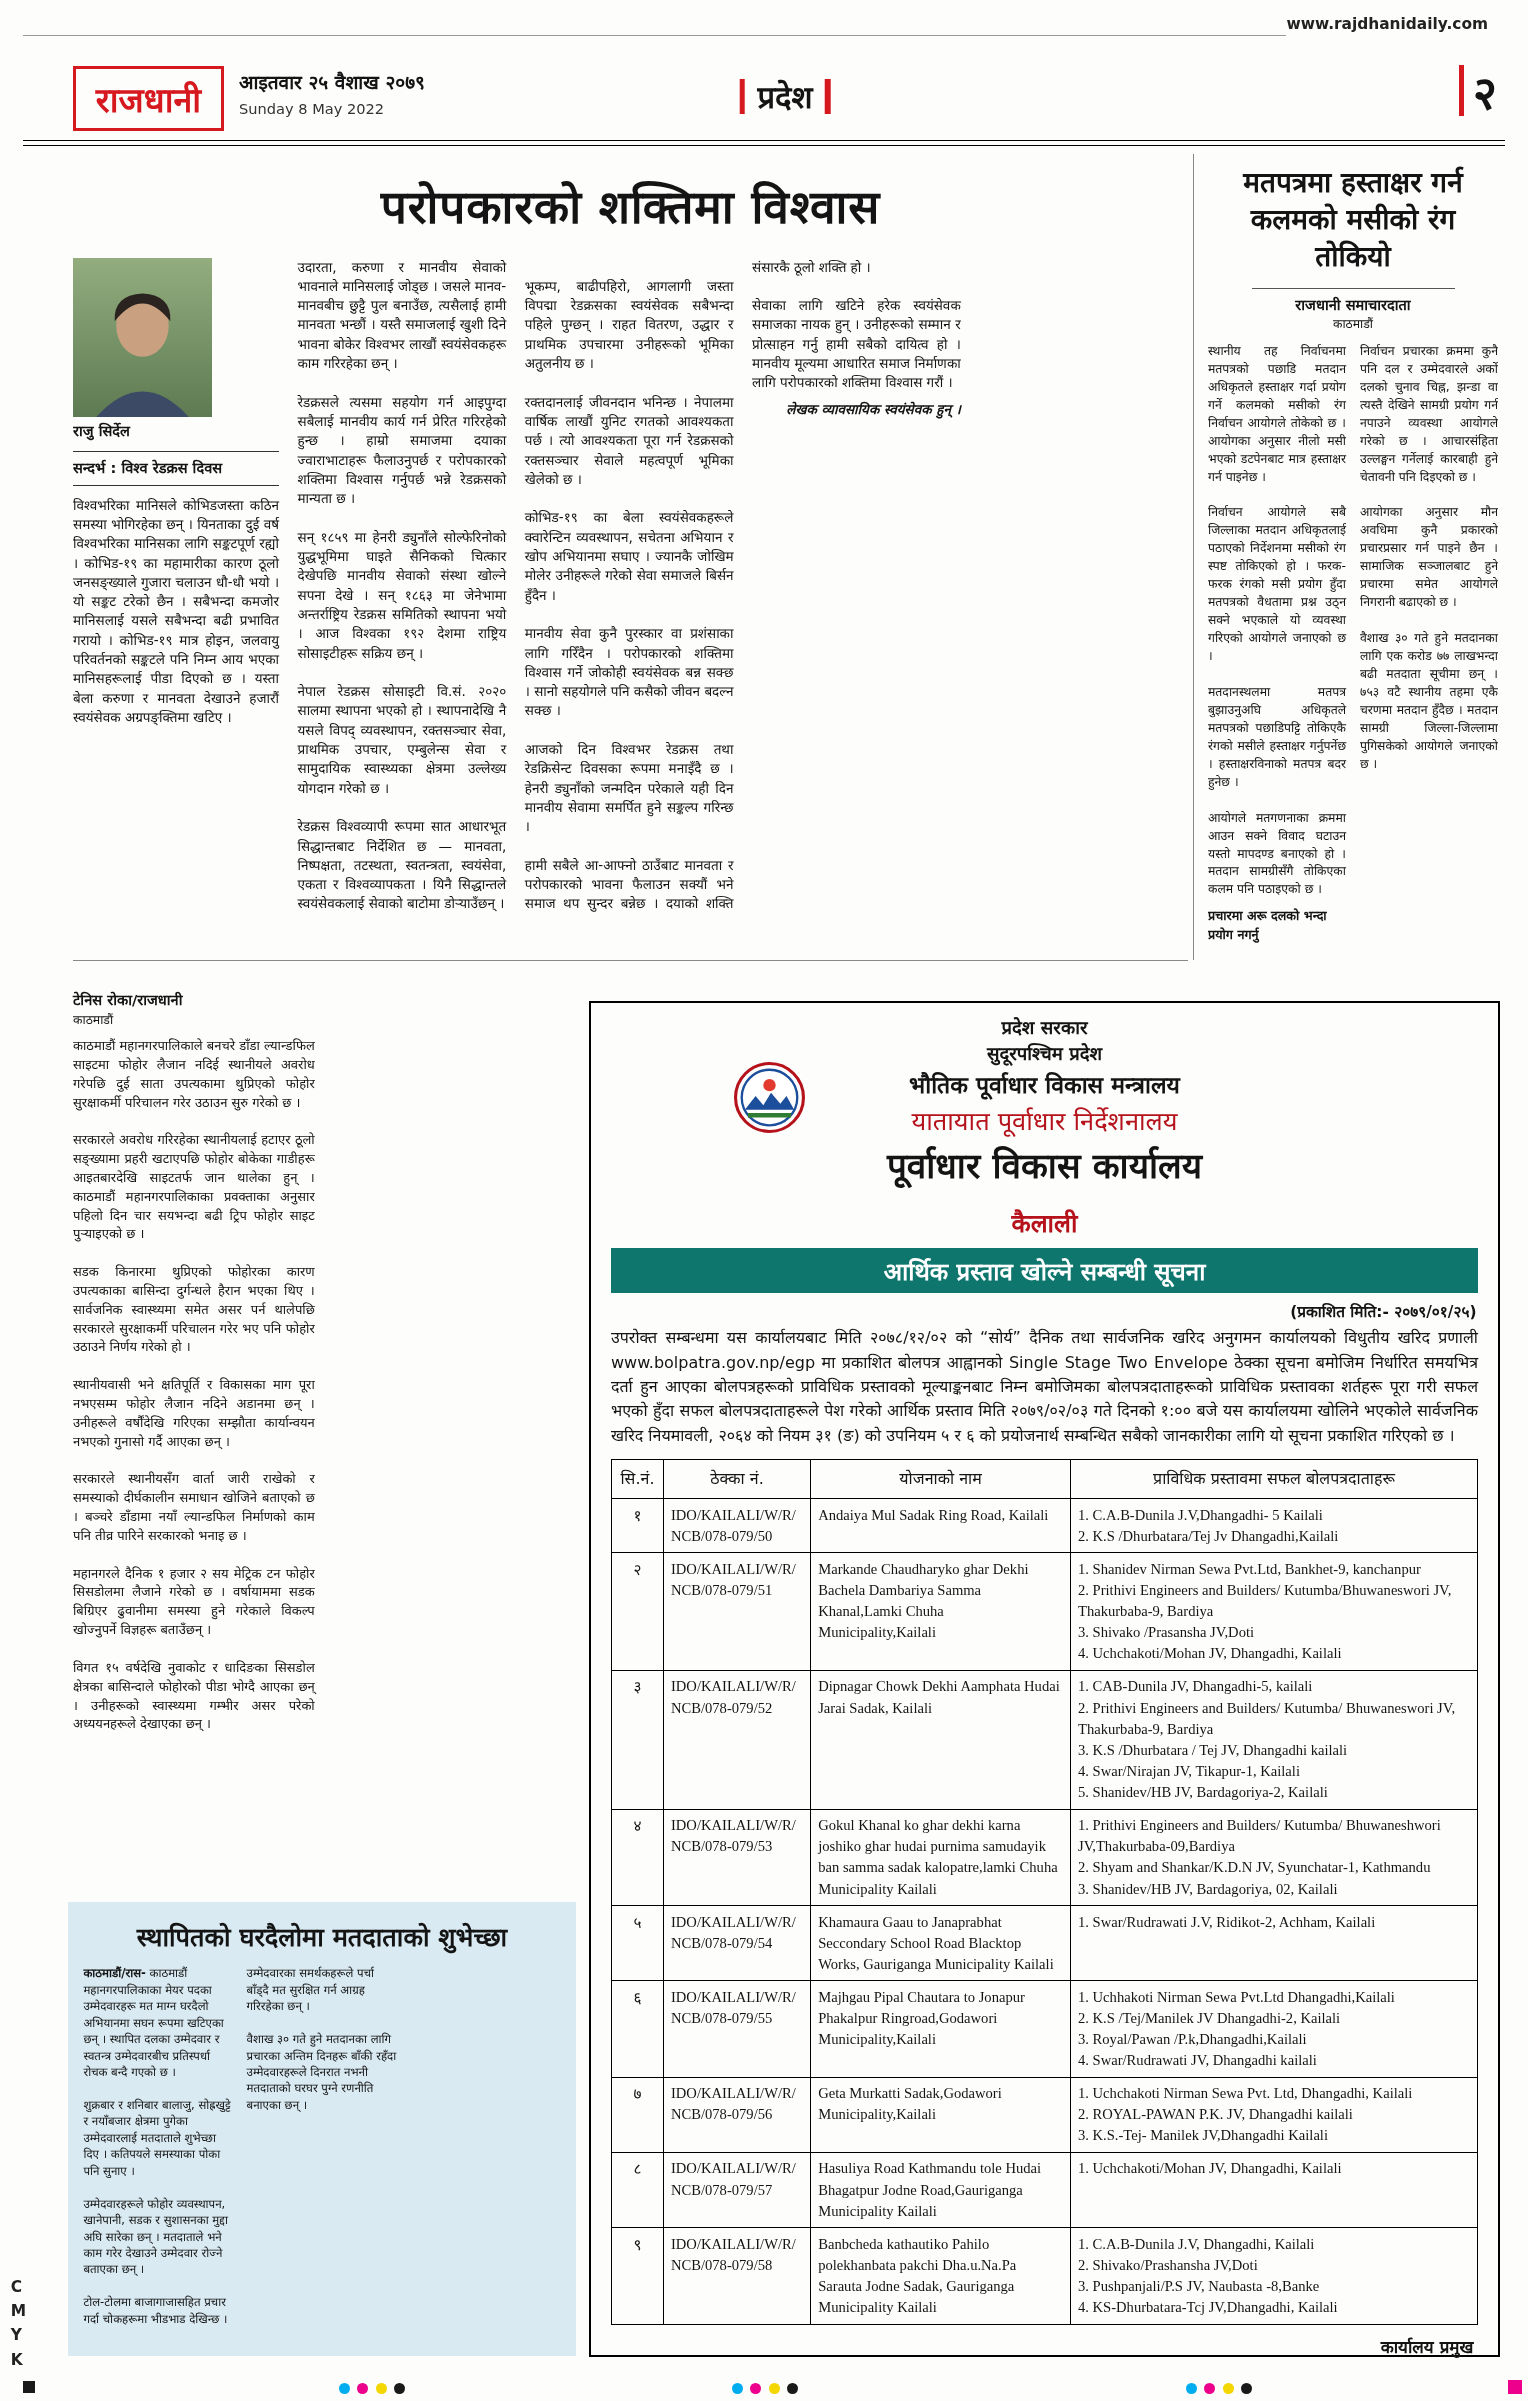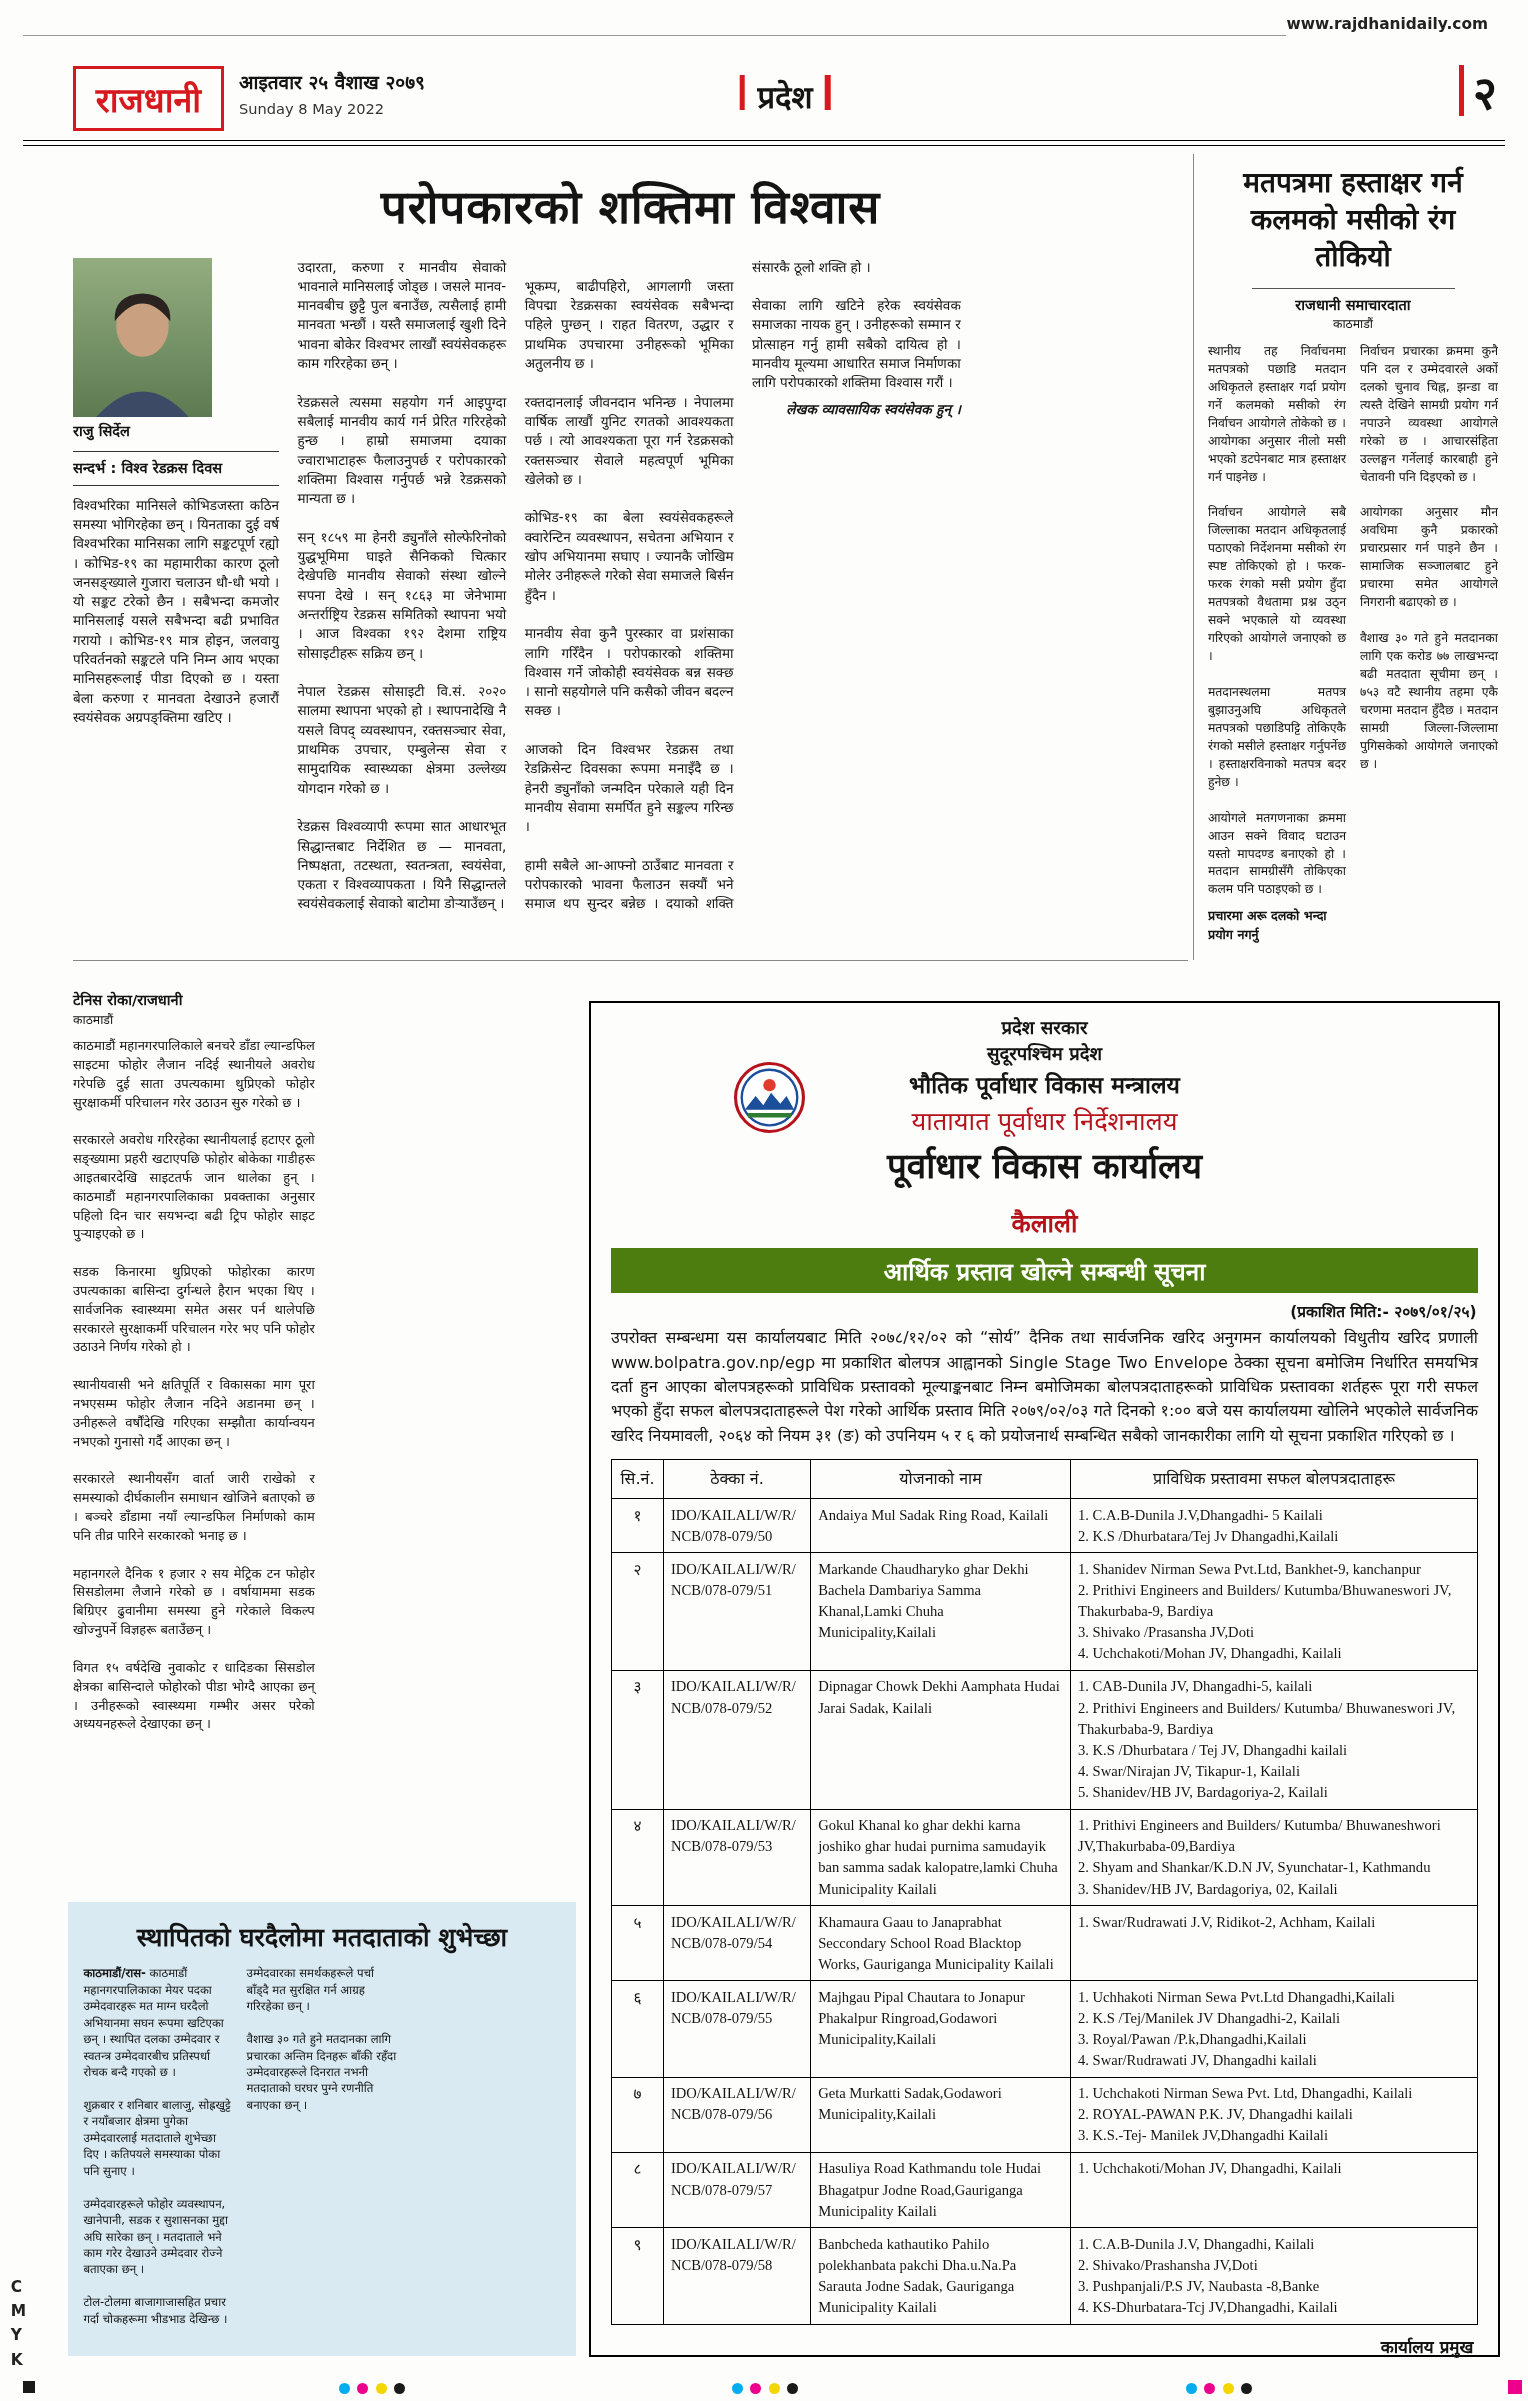--- a/index.html
+++ b/index.html
@@ -14,21 +14,21 @@
 
   
   #header{position:absolute;top:66px;left:73px;right:31px;height:66px;}
   #logo-box{position:absolute;left:0;top:0;width:145px;height:59px;border:3.1px solid #d6191f;
             display:flex;align-items:center;justify-content:center;}
   #logo-box span{color:#d6191f;font-size:34px;font-weight:800;}
   #date-block{position:absolute;left:166px;top:3.1px;}
   #date-np{font-size:19px;font-weight:700;}
   #date-en{font-size:14.6px;color:#333;margin-top:4.6px;}
   #section-label{position:absolute;left:50%;top:9.2px;transform:translateX(-50%);
-                 display:flex;align-items:flex-start;}
+                 display:flex;align-items:center;}
   .red-bar{display:inline-block;width:5.4px;height:35px;background:#d6191f;}
   #section-label .sec-text{font-size:31px;font-weight:700;margin:0 12.3px;}
   #page-no{position:absolute;right:0;top:-6.2px;display:flex;align-items:center;}
   #page-no .red-bar{height:51px;}
   #page-no .num{font-size:46px;font-weight:700;margin-left:9.2px;}
   #header-rule{position:absolute;top:140px;left:23px;right:23px;height:3.9px;
                border-top:1.5px solid #000;border-bottom:0.8px solid #000;}
 
   
   #main-article{position:absolute;left:73px;top:154px;width:1115px;height:806px;
@@ -75,21 +75,21 @@
               border:2.3px solid #000;box-sizing:border-box;padding:10.8px 20px 9.2px;
               display:flex;flex-direction:column;}
   #tender-head{position:relative;text-align:center;}
   #govt-emblem{position:absolute;left:123px;top:48px;}
   .th-line1{font-size:18.5px;font-weight:700;}
   .th-line2{font-size:18.5px;font-weight:700;margin-top:1.5px;}
   .th-line3{font-size:23px;font-weight:700;margin-top:3.1px;}
   .th-line4{font-size:25.4px;font-weight:400;color:#b5121b;margin-top:3.1px;}
   .th-line5{font-size:35px;font-weight:800;margin-top:3.1px;}
   .th-line6{font-size:25px;font-weight:800;color:#b5121b;margin-top:17px;}
-  #notice-bar{background:#4d7c0f;color:#fff;font-size:24px;font-weight:700;text-align:center;
+  #notice-bar{background:#0f766e;color:#fff;font-size:24px;font-weight:700;text-align:center;
               padding:6.2px 0;margin-top:9.2px;}
   #published{text-align:right;font-size:15.4px;font-weight:600;margin:7.7px 1.5px 1.5px;}
   #notice-body{font-size:16px;line-height:1.52;margin:3.1px 0 10.8px;}
   #tender-table{width:100%;border-collapse:collapse;font-size:14.6px;line-height:1.45;}
   #tender-table th{border:1.5px solid #000;padding:7.7px 4.6px;font-size:16px;font-weight:400;text-align:center;}
   #tender-table td{border:1.5px solid #000;padding:5.4px 7px;vertical-align:top;
                    font-family:"Liberation Serif",serif;}
   td.sn{text-align:center;font-family:"DejaVu Sans",sans-serif;font-size:15.4px;}
   #tender-signature{margin-top:auto;text-align:right;font-weight:700;font-size:17px;padding:10.8px 4.6px 1.5px;}
 

